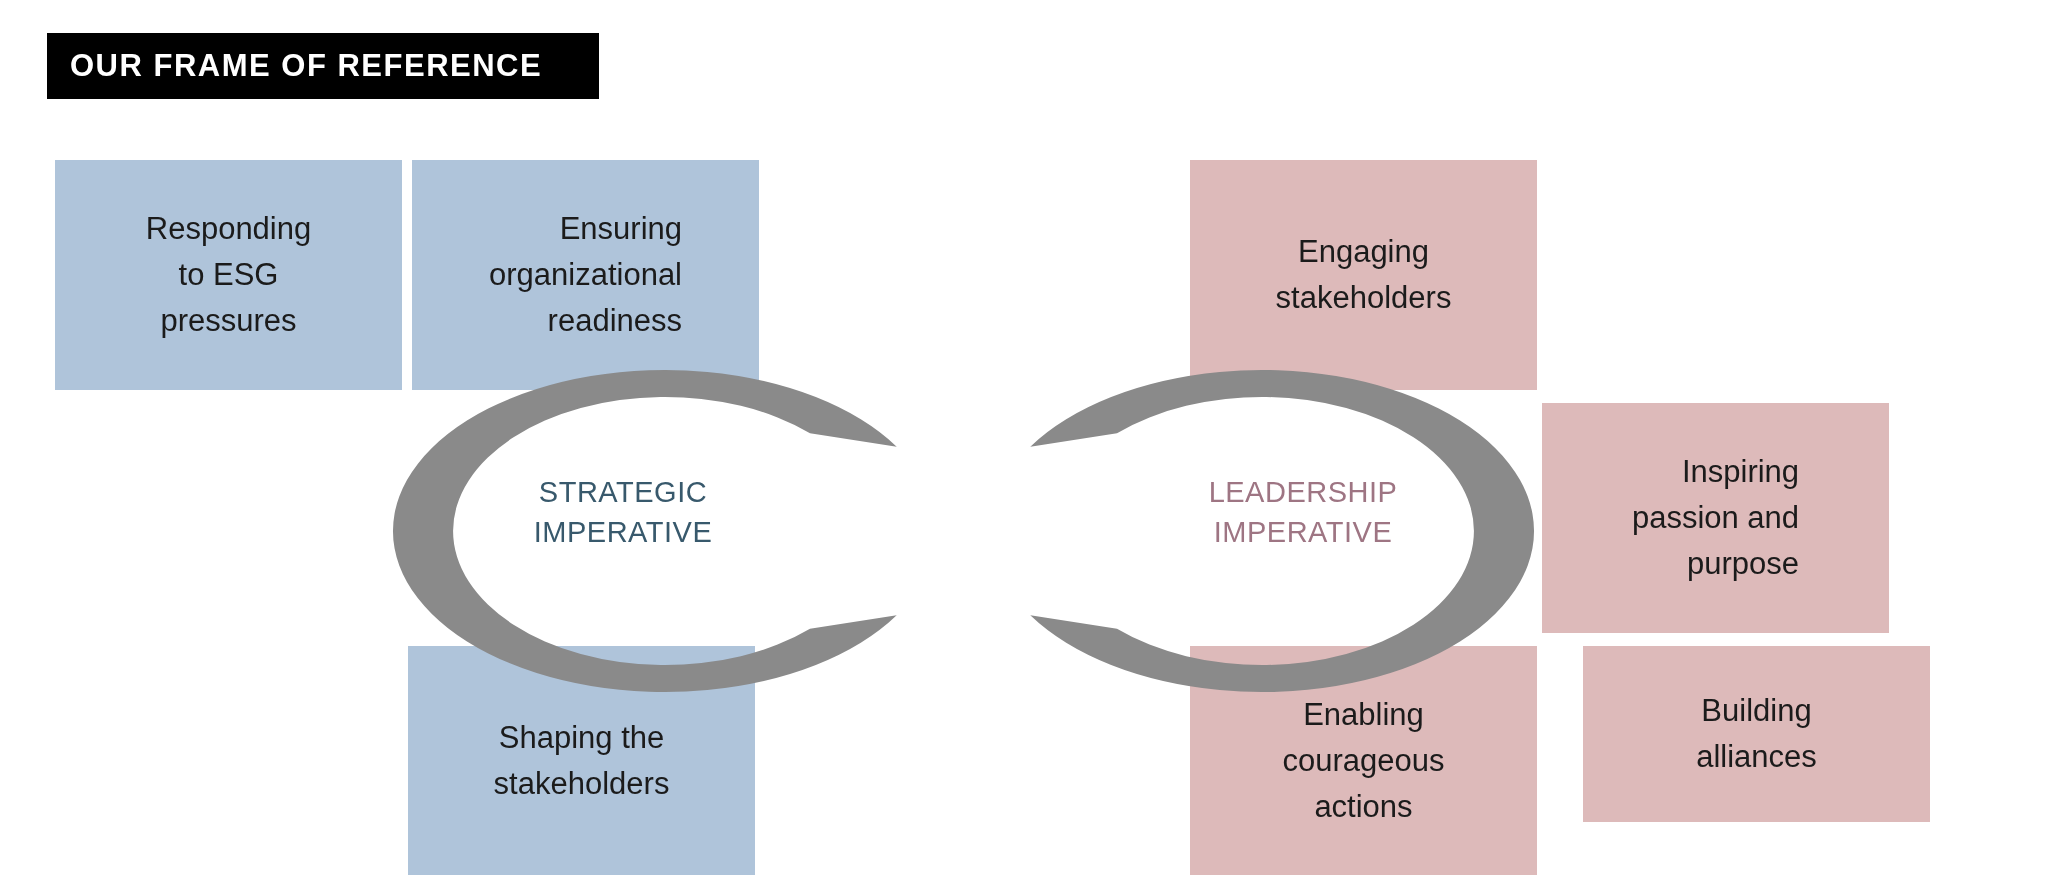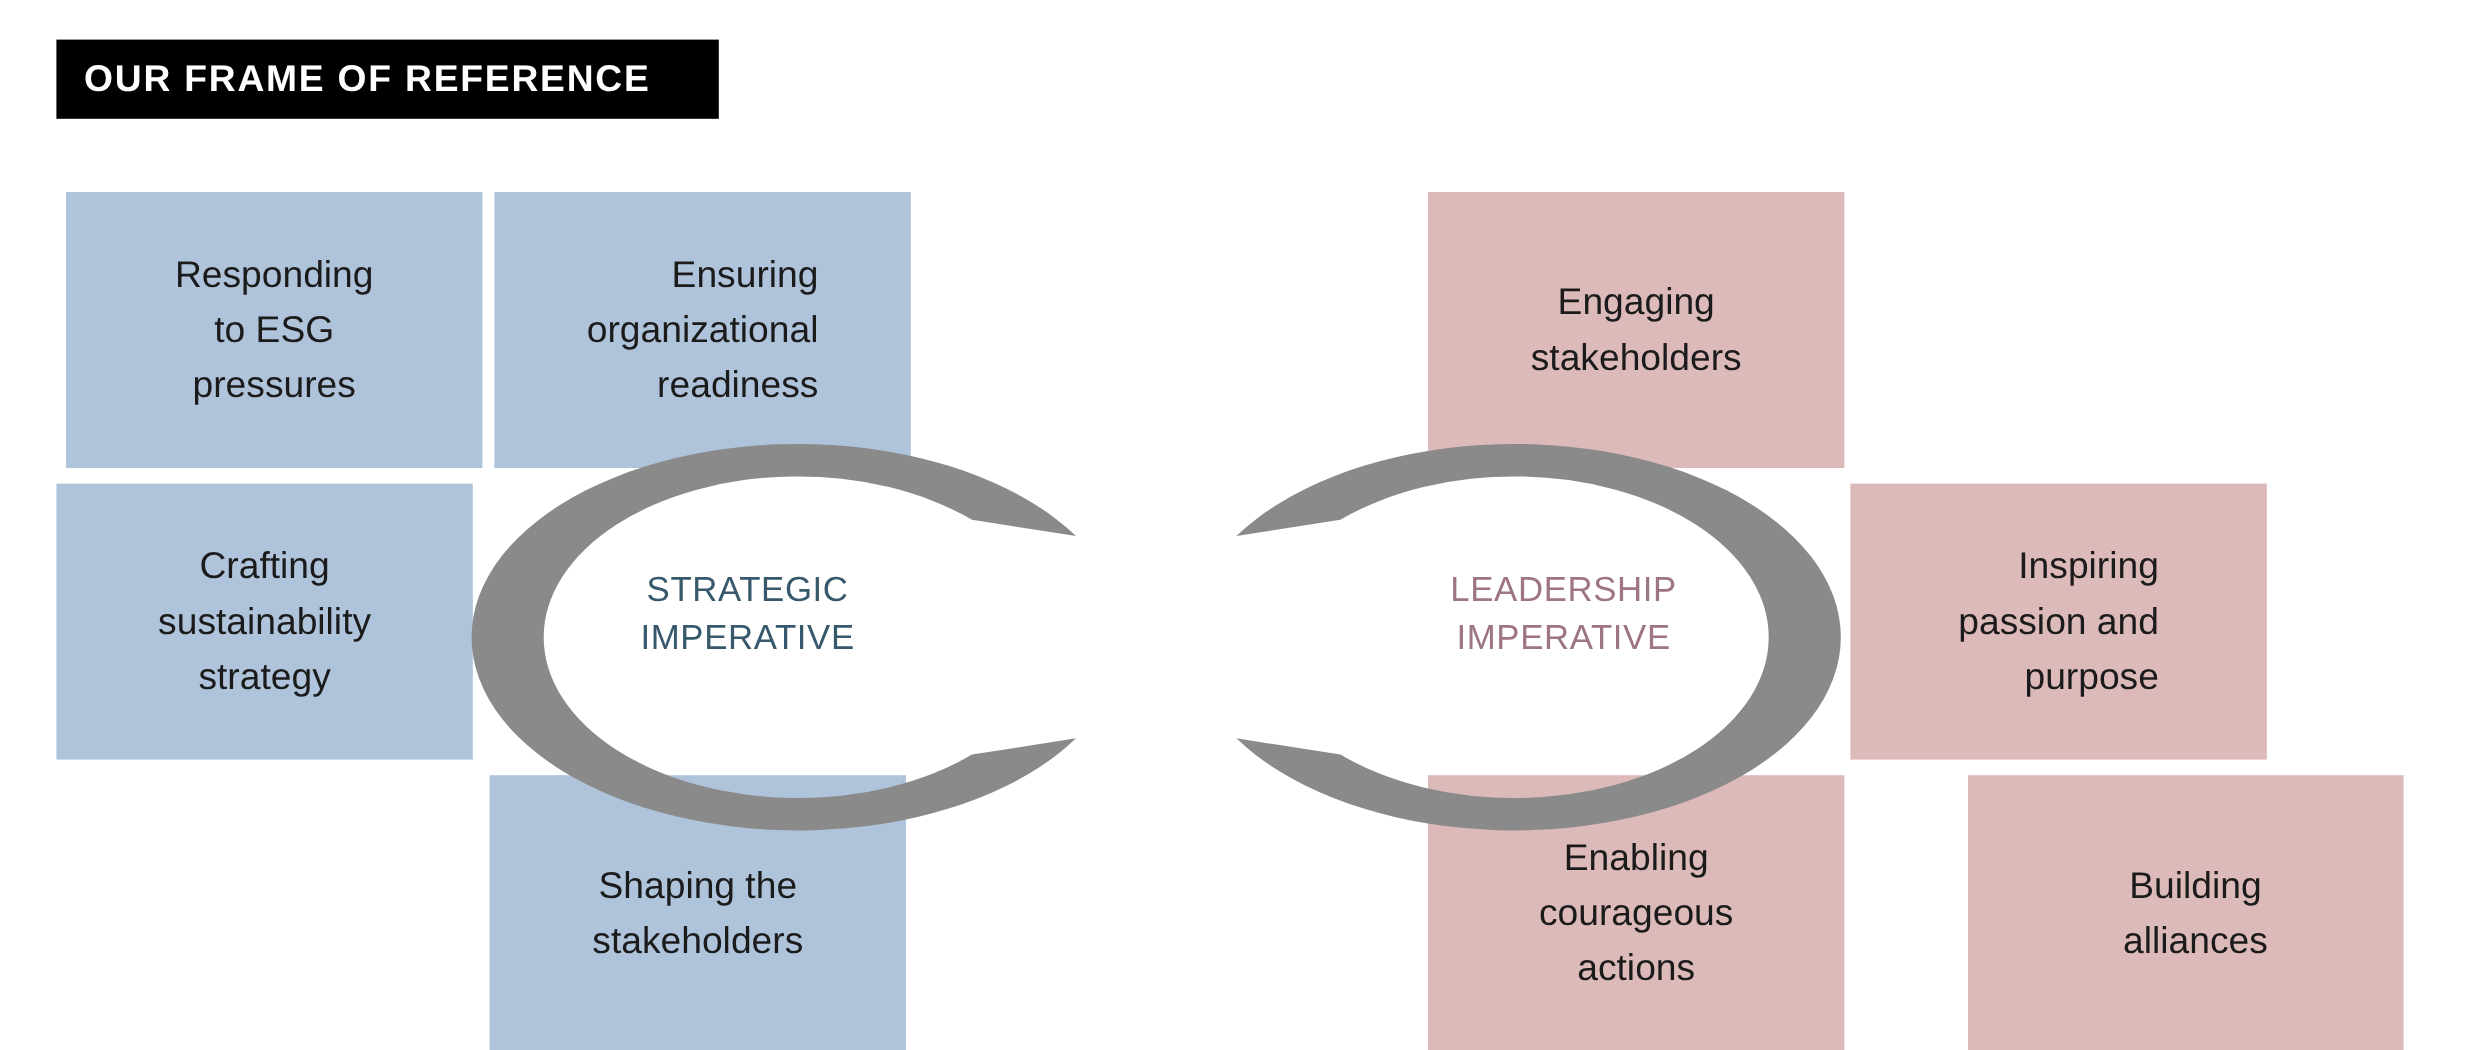--- a/index.html
+++ b/index.html
@@ -78,35 +78,32 @@
   <div class="hdr">
     <span>OUR FRAME OF REFERENCE</span>
   </div>
 
   <div class="box blue" style="left:31px; top:160px;margin-left:24px;">Responding
 to ESG
 pressures</div>
   <div class="box blue" style="left:412px; top:160px;text-align:right;">Ensuring
 organizational
 readiness</div>
-  <div class="box blue" style="left:47px; top:403px;">Crafting
-sustainability
-strategy</div>
   <div class="box blue" style="left:408px; top:646px; height:229px;">Shaping the
 stakeholders</div>
 
   <div class="box pink" style="left:1190px; top:160px;">Engaging
 stakeholders</div>
   <div class="box pink" style="left:1542px; top:403px;text-align:right;">Inspiring
 passion and
 purpose</div>
   <div class="box pink" style="left:1190px; top:646px; height:229px;">Enabling
 courageous
 actions</div>
-  <div class="box pink" style="left:1640px; top:646px; height:229px;padding-left:16px;">Building
+  <div class="box pink" style="left:1583px; top:646px; height:176px;">Building
 alliances</div>
 
   <svg class="rings" width="2068" height="875" viewBox="0 0 2068 875" aria-hidden="true">
     <path class="ring" d="M 896.7 446.7
              A 272 161 0 1 0 896.7 615.3
              L 810 628.8
              A 212 134 0 1 1 810 433.2
              Z"></path>
     <path class="ring" d="M 1030.3 446.7
              A 272 161 0 1 1 1030.3 615.3

